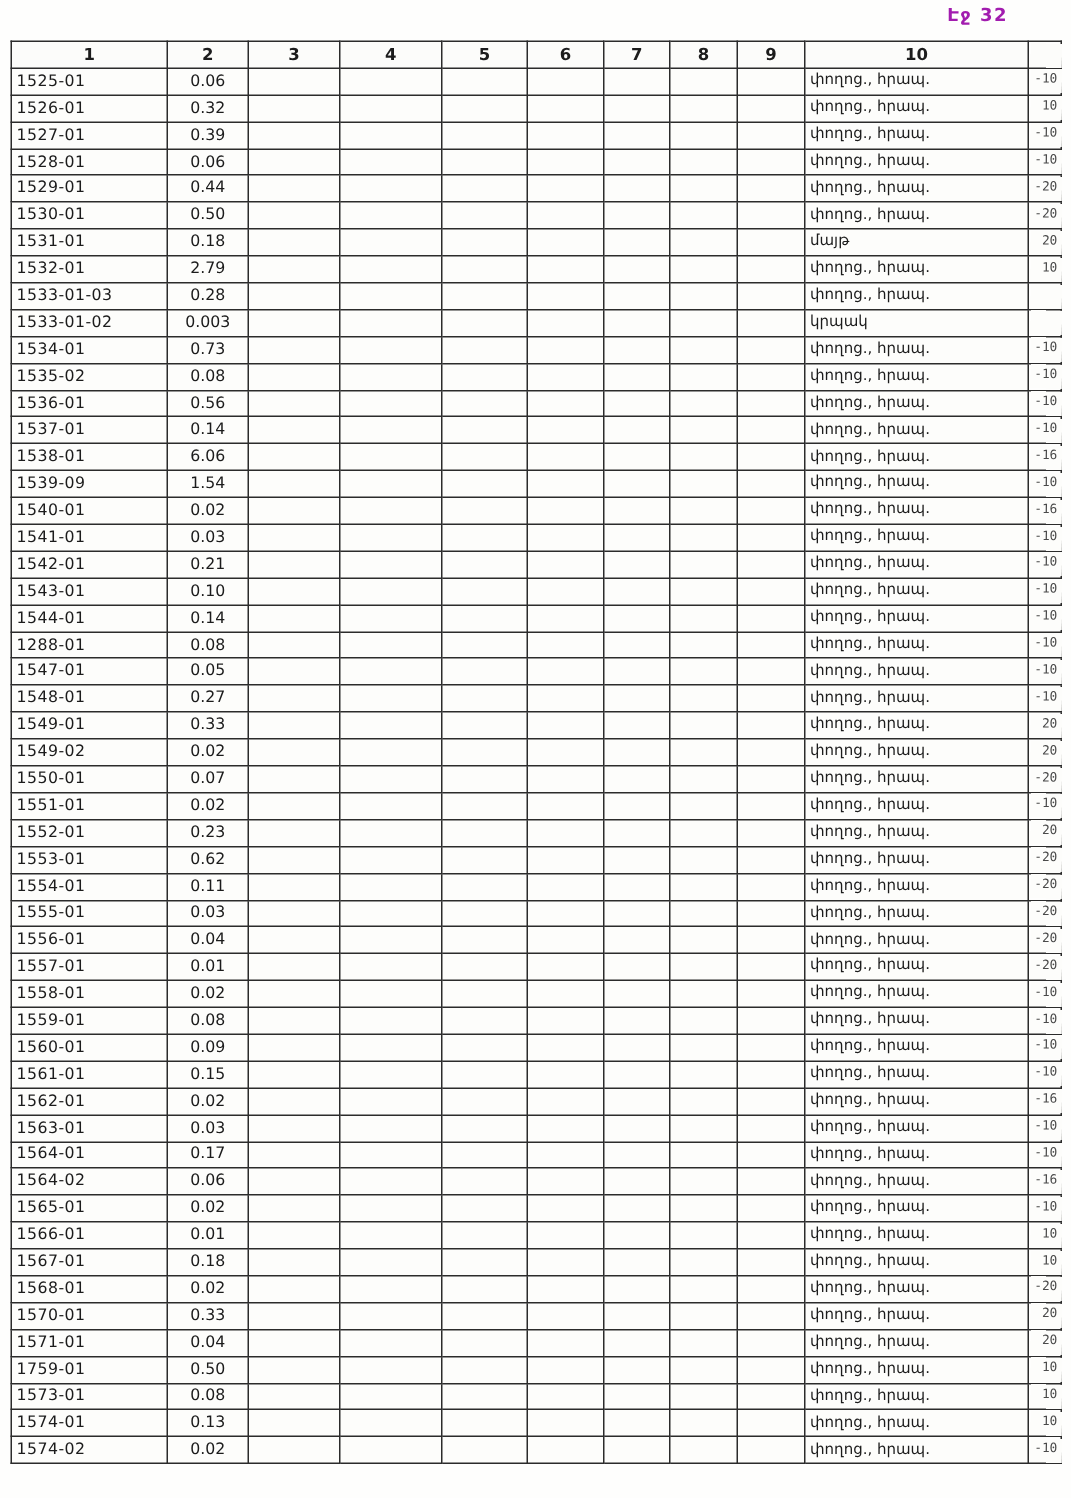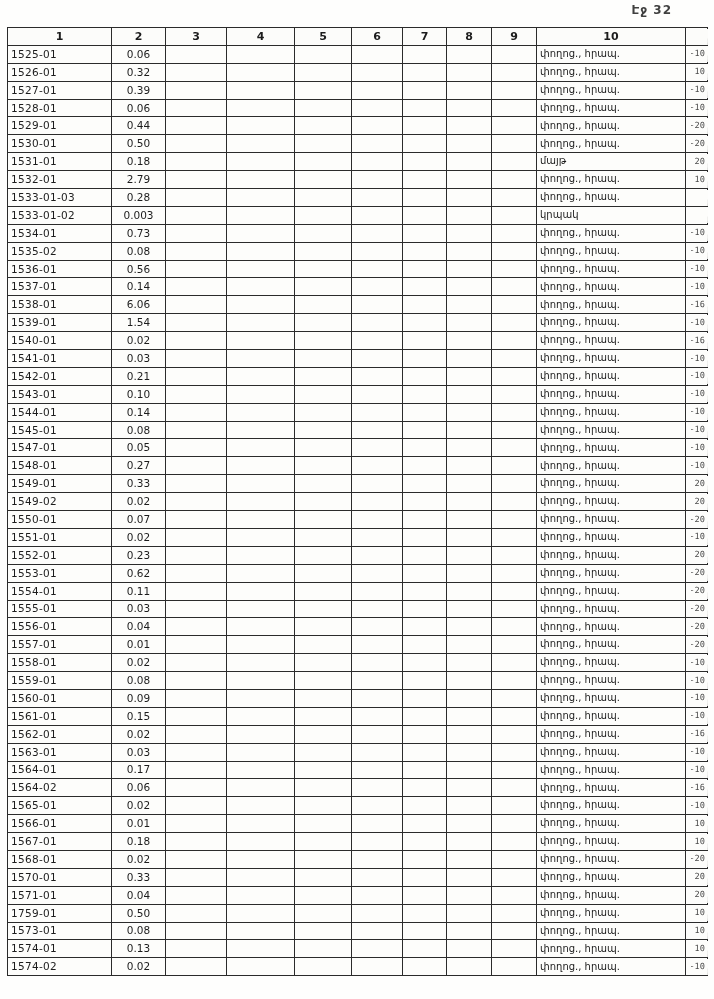--- a/index.html
+++ b/index.html
@@ -16,21 +16,21 @@
     overflow: hidden;
     color: #111;
   }
   .page-label {
     position: absolute;
     top: 3px;
     right: 42px;
     font-size: 12px;
     font-weight: bold;
     letter-spacing: 1px;
-    color: #404040;
+    color: #a21caf;
   }
   table.doc-table {
     position: absolute;
     left: 7px;
     top: 27px;
     border-collapse: collapse;
     table-layout: fixed;
     font-size: 10.5px;
     color: #1c1c1c;
   }
@@ -290,21 +290,21 @@
           <td class="c4"></td>
           <td class="c5"></td>
           <td class="c6"></td>
           <td class="c7"></td>
           <td class="c8"></td>
           <td class="c9"></td>
           <td class="c10">փողոց., հրապ.</td>
           <td class="mark-cell">-16</td>
         </tr>
         <tr>
-          <td class="c1">1539-01</td>
+          <td class="c1">1539-09</td>
           <td class="c2">1.54</td>
           <td class="c3"></td>
           <td class="c4"></td>
           <td class="c5"></td>
           <td class="c6"></td>
           <td class="c7"></td>
           <td class="c8"></td>
           <td class="c9"></td>
           <td class="c10">փողոց., հրապ.</td>
           <td class="mark-cell">-10</td>
@@ -368,21 +368,21 @@
           <td class="c4"></td>
           <td class="c5"></td>
           <td class="c6"></td>
           <td class="c7"></td>
           <td class="c8"></td>
           <td class="c9"></td>
           <td class="c10">փողոց., հրապ.</td>
           <td class="mark-cell">-10</td>
         </tr>
         <tr>
-          <td class="c1">1545-01</td>
+          <td class="c1">1288-01</td>
           <td class="c2">0.08</td>
           <td class="c3"></td>
           <td class="c4"></td>
           <td class="c5"></td>
           <td class="c6"></td>
           <td class="c7"></td>
           <td class="c8"></td>
           <td class="c9"></td>
           <td class="c10">փողոց., հրապ.</td>
           <td class="mark-cell">-10</td>

